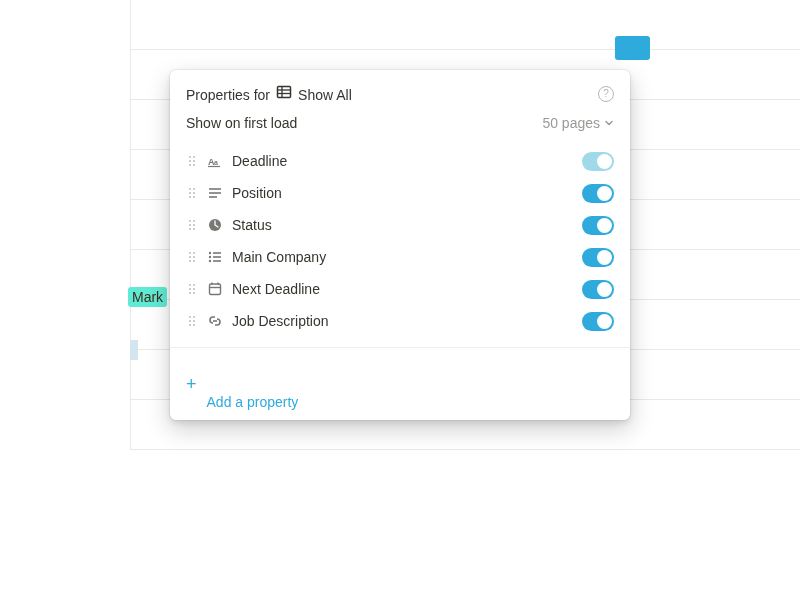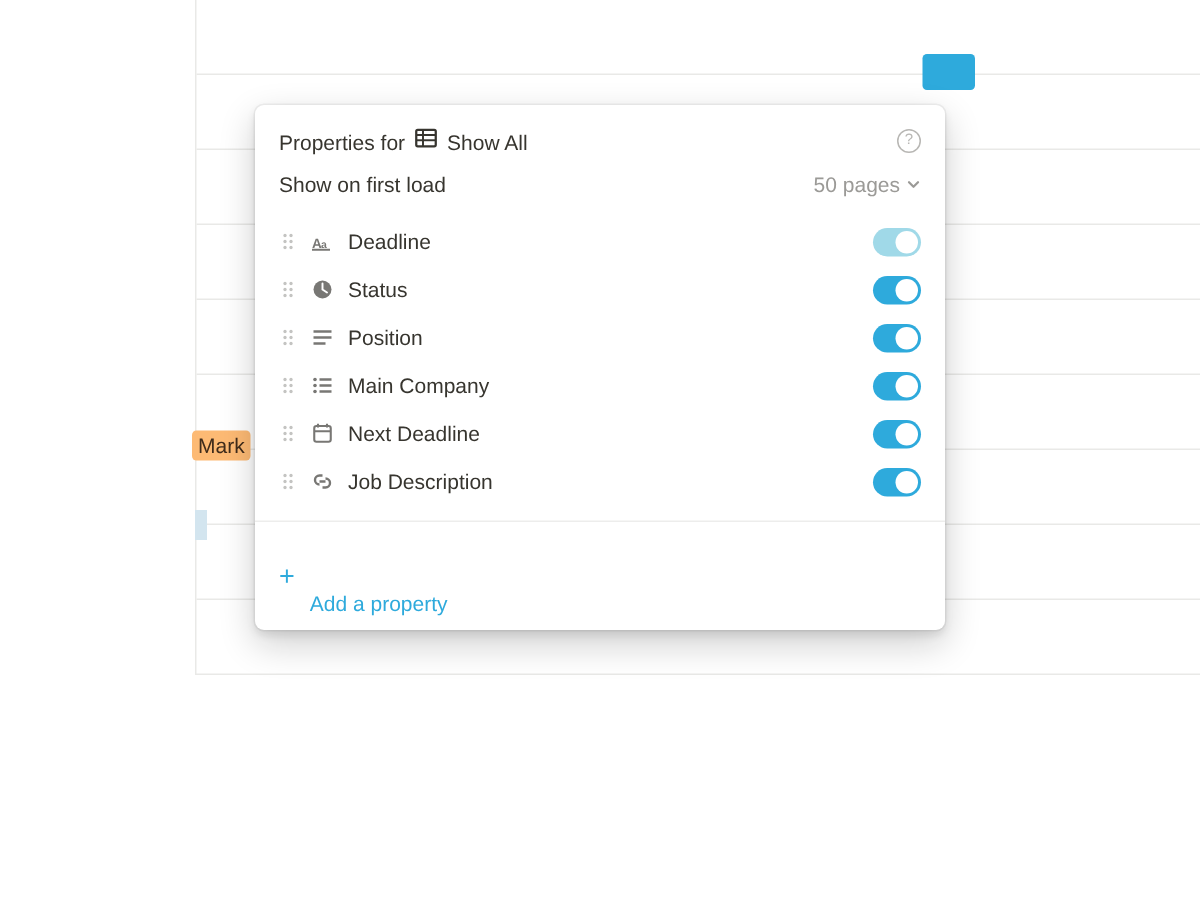--- a/index.html
+++ b/index.html
@@ -25,21 +25,21 @@
       border-bottom: 1px solid #e9e9e7;
     }
     .bg-row {
       height: 50px;
       border-bottom: 1px solid #e9e9e7;
     }
     .bg-tab-partial {
       position: absolute;
       top: 287px;
       left: 128px;
-      background: #fdba74;
+      background: #5eead4;
       color: #402c1b;
       padding: 2px 4px;
       font-size: 14px;
       border-radius: 3px;
     }
     .bg-cell-partial {
       position: absolute;
       top: 340px;
       left: 130px;
       width: 8px;
@@ -263,46 +263,46 @@
             <circle cx="3" cy="3" r="1.1" fill="#c4c4c2"></circle>
             <circle cx="7" cy="3" r="1.1" fill="#c4c4c2"></circle>
             <circle cx="3" cy="7" r="1.1" fill="#c4c4c2"></circle>
             <circle cx="7" cy="7" r="1.1" fill="#c4c4c2"></circle>
             <circle cx="3" cy="11" r="1.1" fill="#c4c4c2"></circle>
             <circle cx="7" cy="11" r="1.1" fill="#c4c4c2"></circle>
           </svg>
         </span>
         <span class="prop-icon">
           <svg width="16" height="16" viewBox="0 0 16 16">
-            <circle cx="8" cy="8" r="6" fill="#787774"></circle>
-            <path d="M8 4 L8 8 L11 10" stroke="#fff" stroke-width="1.3" fill="none" stroke-linecap="round"></path>
-          </svg>
-        </span>
-        <span class="prop-label">Status</span>
-        <div class="toggle"></div>
-      </div>
-      <div class="prop-row">
-        <span class="drag-icon">
-          <svg width="10" height="14" viewBox="0 0 10 14">
-            <circle cx="3" cy="3" r="1.1" fill="#c4c4c2"></circle>
-            <circle cx="7" cy="3" r="1.1" fill="#c4c4c2"></circle>
-            <circle cx="3" cy="7" r="1.1" fill="#c4c4c2"></circle>
-            <circle cx="7" cy="7" r="1.1" fill="#c4c4c2"></circle>
-            <circle cx="3" cy="11" r="1.1" fill="#c4c4c2"></circle>
-            <circle cx="7" cy="11" r="1.1" fill="#c4c4c2"></circle>
-          </svg>
-        </span>
-        <span class="prop-icon">
-          <svg width="16" height="16" viewBox="0 0 16 16">
             <line x1="2" y1="4" x2="14" y2="4" stroke="#787774" stroke-width="1.6"></line>
             <line x1="2" y1="8" x2="14" y2="8" stroke="#787774" stroke-width="1.6"></line>
             <line x1="2" y1="12" x2="10" y2="12" stroke="#787774" stroke-width="1.6"></line>
           </svg>
         </span>
         <span class="prop-label">Position</span>
+        <div class="toggle"></div>
+      </div>
+      <div class="prop-row">
+        <span class="drag-icon">
+          <svg width="10" height="14" viewBox="0 0 10 14">
+            <circle cx="3" cy="3" r="1.1" fill="#c4c4c2"></circle>
+            <circle cx="7" cy="3" r="1.1" fill="#c4c4c2"></circle>
+            <circle cx="3" cy="7" r="1.1" fill="#c4c4c2"></circle>
+            <circle cx="7" cy="7" r="1.1" fill="#c4c4c2"></circle>
+            <circle cx="3" cy="11" r="1.1" fill="#c4c4c2"></circle>
+            <circle cx="7" cy="11" r="1.1" fill="#c4c4c2"></circle>
+          </svg>
+        </span>
+        <span class="prop-icon">
+          <svg width="16" height="16" viewBox="0 0 16 16">
+            <circle cx="8" cy="8" r="6" fill="#787774"></circle>
+            <path d="M8 4 L8 8 L11 10" stroke="#fff" stroke-width="1.3" fill="none" stroke-linecap="round"></path>
+          </svg>
+        </span>
+        <span class="prop-label">Status</span>
         <div class="toggle"></div>
       </div>
       <div class="prop-row">
         <span class="drag-icon">
           <svg width="10" height="14" viewBox="0 0 10 14">
             <circle cx="3" cy="3" r="1.1" fill="#c4c4c2"></circle>
             <circle cx="7" cy="3" r="1.1" fill="#c4c4c2"></circle>
             <circle cx="3" cy="7" r="1.1" fill="#c4c4c2"></circle>
             <circle cx="7" cy="7" r="1.1" fill="#c4c4c2"></circle>
             <circle cx="3" cy="11" r="1.1" fill="#c4c4c2"></circle>

